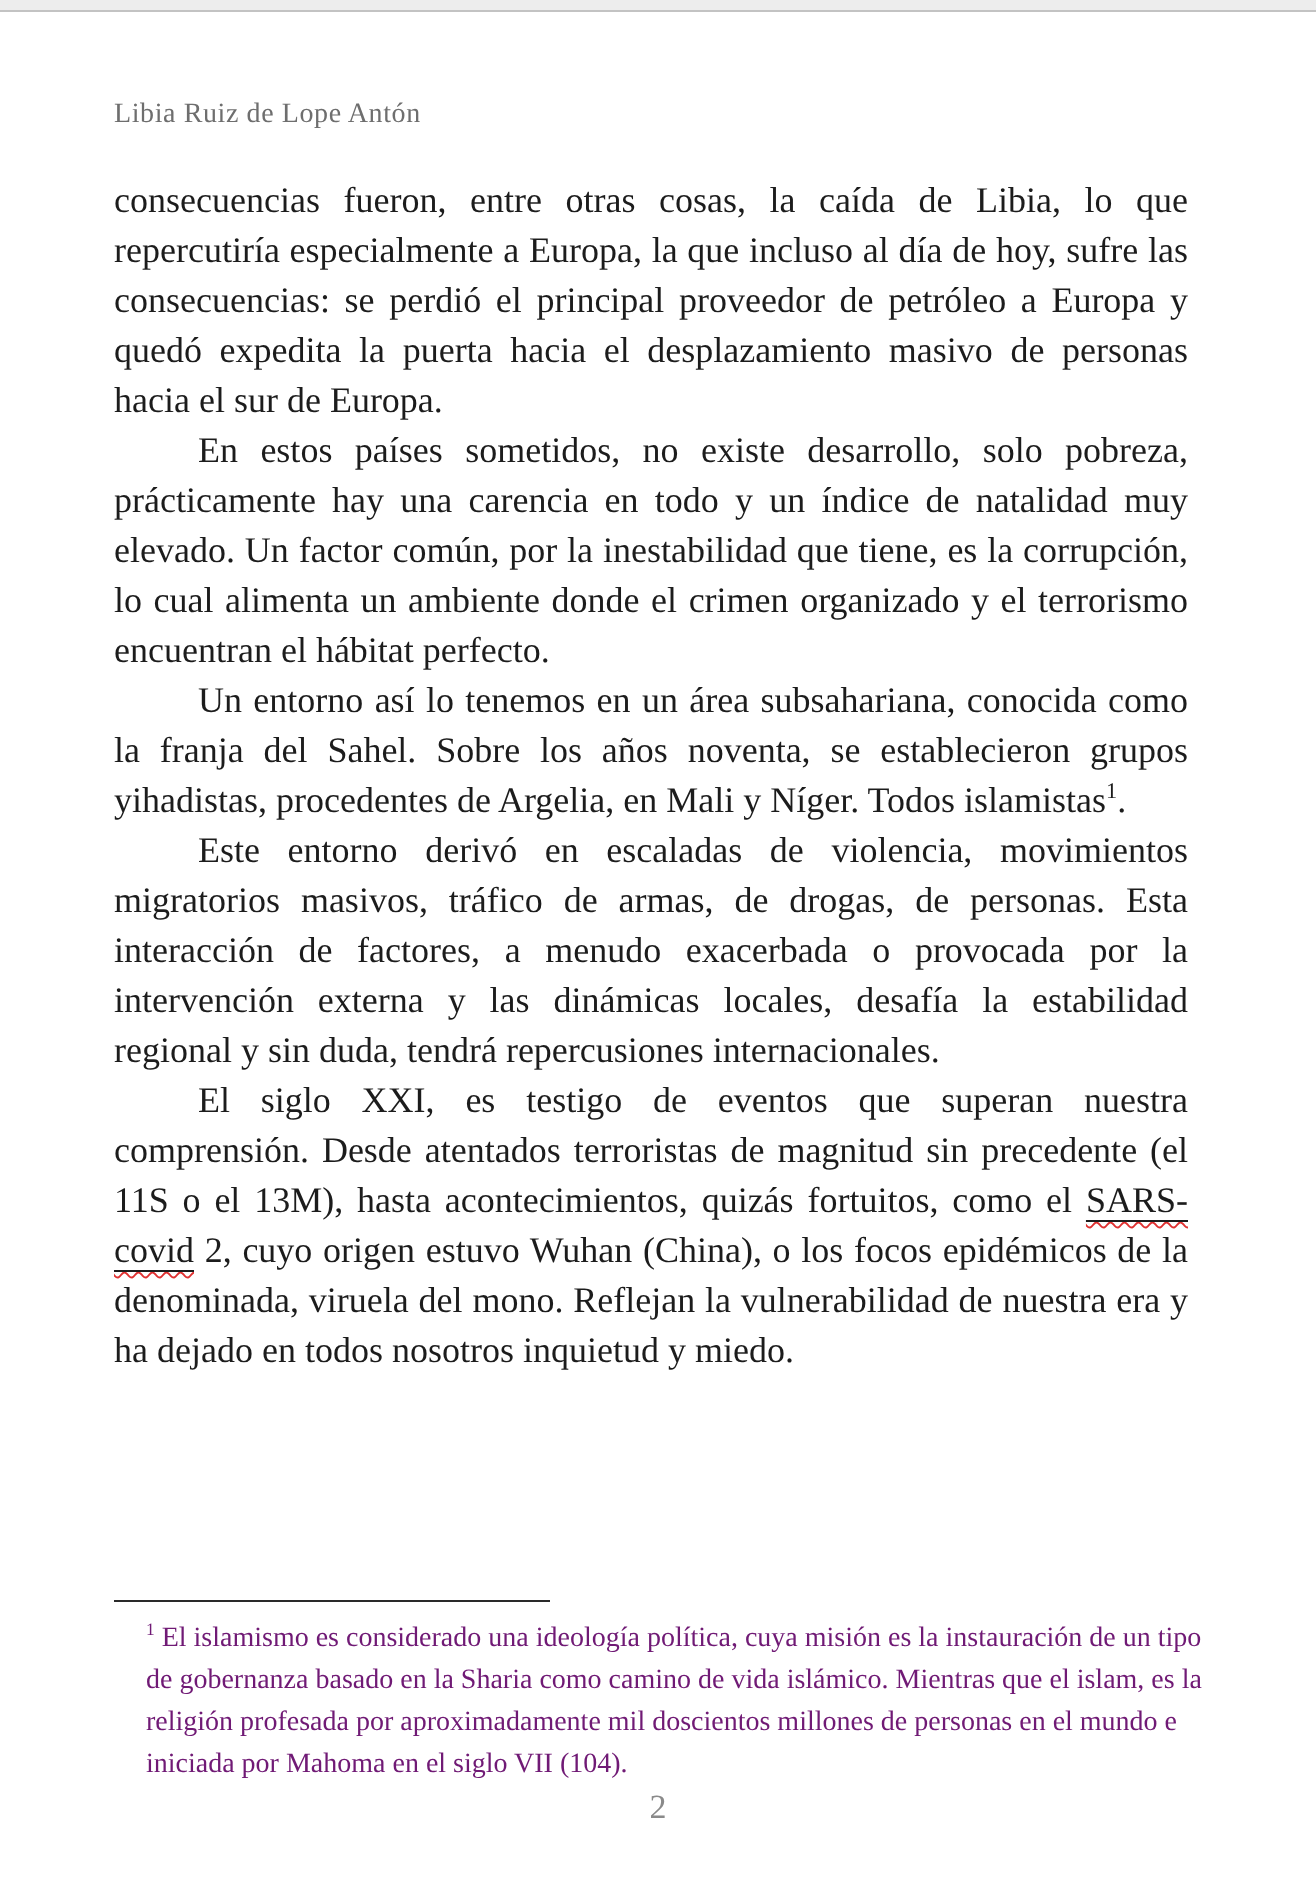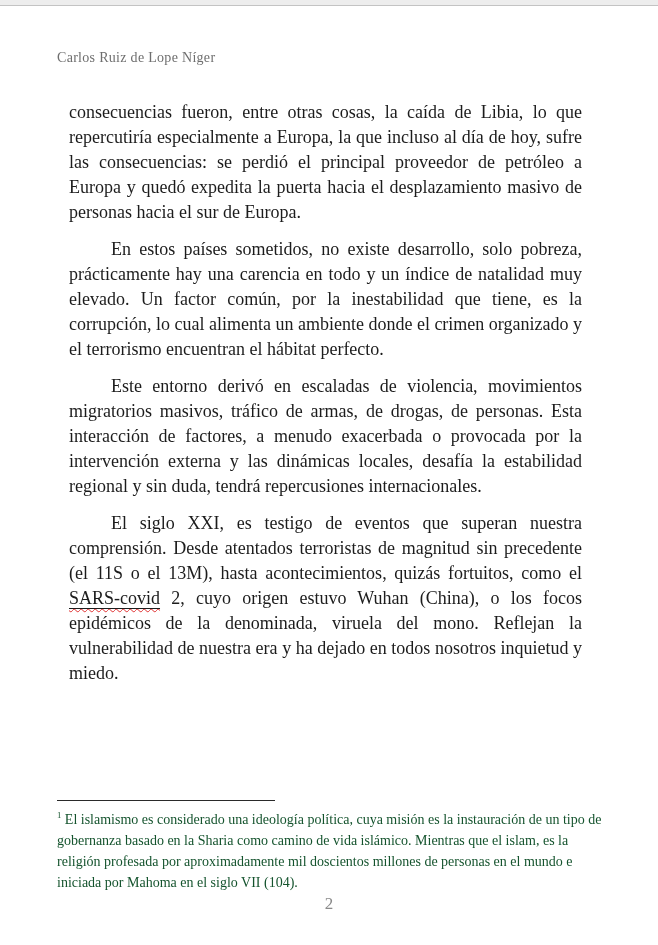--- a/index.html
+++ b/index.html
@@ -35,21 +35,21 @@
     position: absolute;
     left: 57px;
     top: 82px;
     width: 537px;
     font-size: 18px;
     line-height: 25px;
     color: #1c1c1c;
     text-align: justify;
   }
   .body-text p {
-    margin: 12px;
+    margin: 0;
     text-indent: 42px;
   }
   .body-text p.no-indent {
     text-indent: 0;
   }
   sup.note-ref {
     font-size: 0.62em;
     line-height: 0;
     vertical-align: super;
   }
@@ -70,48 +70,50 @@
   }
   .fn-separator {
     width: 218px;
     height: 0;
     border-top: 1px solid #2a2a2a;
     margin-bottom: 8px;
   }
   .fn-text {
     font-size: 14px;
     line-height: 21px;
-    color: #14532d;
+    color: #701a75;
     text-align: left;
+    margin-left: 16px;
   }
   .page-number {
     position: absolute;
     left: 0;
     top: 888px;
     width: 658px;
     text-align: center;
     font-size: 17px;
     color: #8a8a8a;
   }
 </style>
 </head>
 <body>
 
 <div class="top-edge"></div>
 
 <div class="page">
 
-  <div class="running-header">Carlos Ruiz de Lope Níger</div>
+  <div class="running-header">Libia Ruiz de Lope Antón</div>
 
   <div class="body-text">
 
     <p class="no-indent">consecuencias fueron, entre otras cosas, la caída de Libia, lo que repercutiría especialmente a Europa, la que incluso al día de hoy, sufre las consecuencias: se perdió el principal proveedor de petróleo a Europa y quedó expedita la puerta hacia el desplazamiento masivo de personas hacia el sur de Europa.</p>
 
     <p>En estos países sometidos, no existe desarrollo, solo pobreza, prácticamente hay una carencia en todo y un índice de natalidad muy elevado. Un factor común, por la inestabilidad que tiene, es la corrupción, lo cual alimenta un ambiente donde el crimen organizado y el terrorismo encuentran el hábitat perfecto.</p>
 
+    <p><span>Un entorno así lo tenemos en un área subsahariana, conocida como la franja del Sahel. Sobre los años noventa, se establecieron grupos yihadistas, procedentes de Argelia, en Mali y Níger. Todos islamistas</span><sup class="note-ref">1</sup><span>.</span></p>
 
     <p>Este entorno derivó en escaladas de violencia, movimientos migratorios masivos, tráfico de armas, de drogas, de personas. Esta interacción de factores, a menudo exacerbada o provocada por la intervención externa y las dinámicas locales, desafía la estabilidad regional y sin duda, tendrá repercusiones internacionales.</p>
 
     <p><span>El siglo XXI, es testigo de eventos que superan nuestra comprensión. Desde atentados terroristas de magnitud sin precedente (el 11S o el 13M), hasta acontecimientos, quizás fortuitos, como el </span><span class="misspell"><span class="uword">SARS-covid</span></span><span> 2, cuyo origen estuvo Wuhan (China), o los focos epidémicos de la denominada, viruela del mono. Reflejan la vulnerabilidad de nuestra era y ha dejado en todos nosotros inquietud y miedo.</span></p>
 
 
   </div>
 
   <div class="footnote-area">
     <div class="fn-separator"></div>

